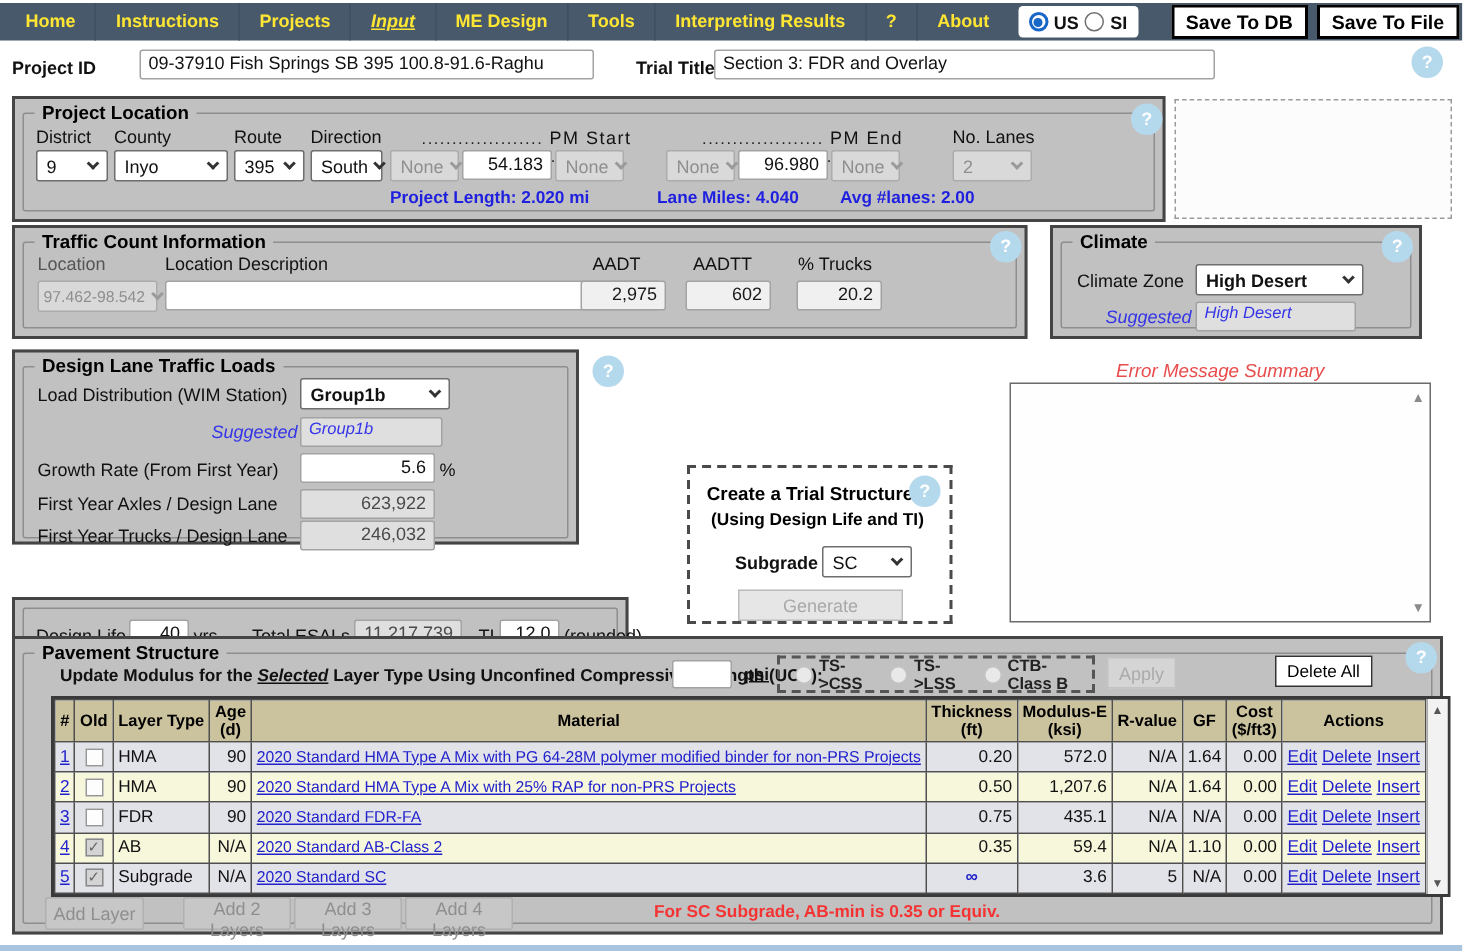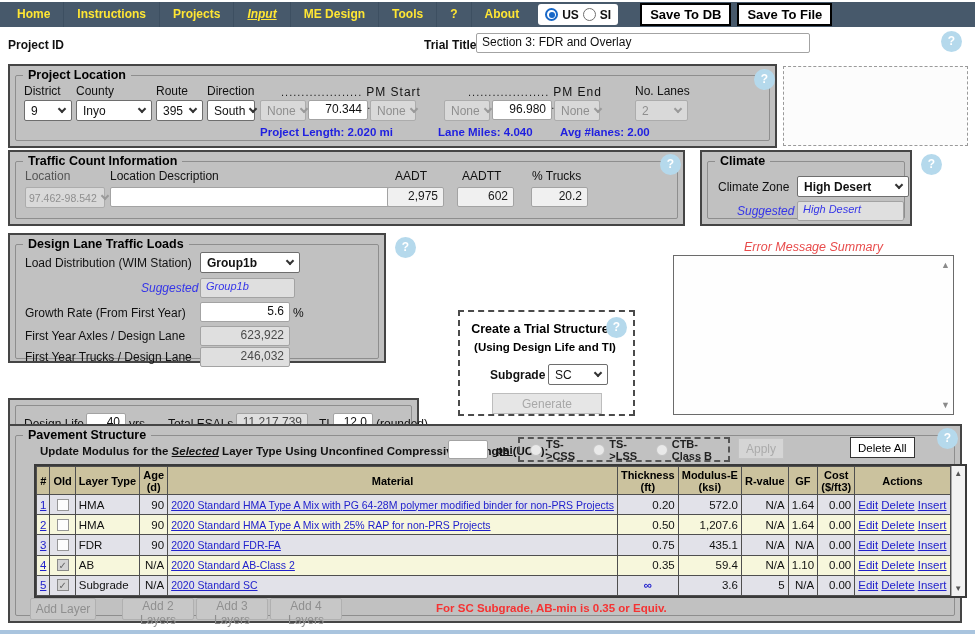--- a/index.html
+++ b/index.html
@@ -86,34 +86,36 @@
 <div id="app">
 
   <div class="nav">
     <div class="nav-menu" id="nav-menu">
         <div class="nav-item">Home</div>
         <div class="nav-item">Instructions</div>
         <div class="nav-item">Projects</div>
         <div class="nav-item active">Input</div>
         <div class="nav-item">ME Design</div>
         <div class="nav-item">Tools</div>
+        <div class="nav-item">Interpreting Results</div>
         <div class="nav-item">?</div>
         <div class="nav-item">About</div>
       </div>
     <div class="units-box">
       <span class="rad on"></span>
       <span>US</span>
       <span class="rad"></span>
       <span>SI</span>
     </div>
     <button class="btn-w save-db">Save To DB</button>
     <button class="btn-w save-file">Save To File</button>
   </div>
 
   <div class="abs lbl b" style="left:8px; top:38px;">Project ID</div>
+  <div class="abs inp" style="left:93px; top:33px; width:303px;">09-37910 Fish Springs SB 395 100.8-91.6-Raghu</div>
   <div class="abs lbl b" style="left:424px; top:38px;">Trial Title</div>
   <div class="abs inp" style="left:476px; top:33px; width:334px;">Section 3: FDR and Overlay</div>
   <div class="help" style="left:941px; top:31px;">?</div>
 
   <div class="group" style="left:8px; top:64px; width:769px; height:84px;">
     <div class="fsline"></div>
     <div class="legend">Project Location</div>
     <div class="help" style="left:744px; top:3px;">?</div>
 
     <div class="abs lbl" style="left:14px; top:18px;">District</div>
@@ -142,21 +144,21 @@
       </div>
     <div class="abs sel" style="left:197px; top:34px; width:48px;">
         <span>South</span>
         <span class="caret"></span>
       </div>
 
     <div class="abs sel dis" style="left:250px; top:34px; width:46px;">
         <span>None</span>
         <span class="caret"></span>
       </div>
-    <div class="abs inp rt" style="left:298px; top:34px; width:60px;">70.344</div>
+    <div class="abs inp rt" style="left:298px; top:34px; width:60px;">54.183</div>
     <div class="abs sel dis" style="left:360px; top:34px; width:46px;">
         <span>None</span>
         <span class="caret"></span>
       </div>
 
     <div class="abs sel dis" style="left:434px; top:34px; width:46px;">
         <span>None</span>
         <span class="caret"></span>
       </div>
     <div class="abs inp rt" style="left:482px; top:34px; width:60px;">96.980</div>
@@ -191,21 +193,21 @@
     <div class="abs sel dis" style="left:15px; top:35px; width:80px; font-size:10.5px; padding:0 3px;">
         <span>97.462-98.542</span>
         <span class="caret"></span>
       </div>
     <div class="abs inp" style="left:100px; top:35px; width:330px;"></div>
     <div class="abs inp lt rt" style="left:377px; top:35px; width:57px;">2,975</div>
     <div class="abs inp lt rt" style="left:447px; top:35px; width:57px;">602</div>
     <div class="abs inp lt rt" style="left:521px; top:35px; width:57px;">20.2</div>
   </div>
 
-  <div class="group" style="left:700px; top:150px; width:212px; height:76px;">
+  <div class="group" style="left:700px; top:150px; width:248px; height:76px;">
     <div class="fsline"></div>
     <div class="legend">Climate</div>
     <div class="help" style="left:219px; top:2px;">?</div>
     <div class="abs lbl" style="left:16px; top:28px;">Climate Zone</div>
     <div class="abs sel" style="left:95px; top:24px; width:112px;">
         <span class="b">High Desert</span>
         <span class="caret"></span>
       </div>
     <div class="abs lbl sugg" style="left:35px; top:52px;">Suggested</div>
     <div class="abs inp ro sugg" style="left:95px; top:49px; width:107px; font-size:11px;">High Desert</div>

